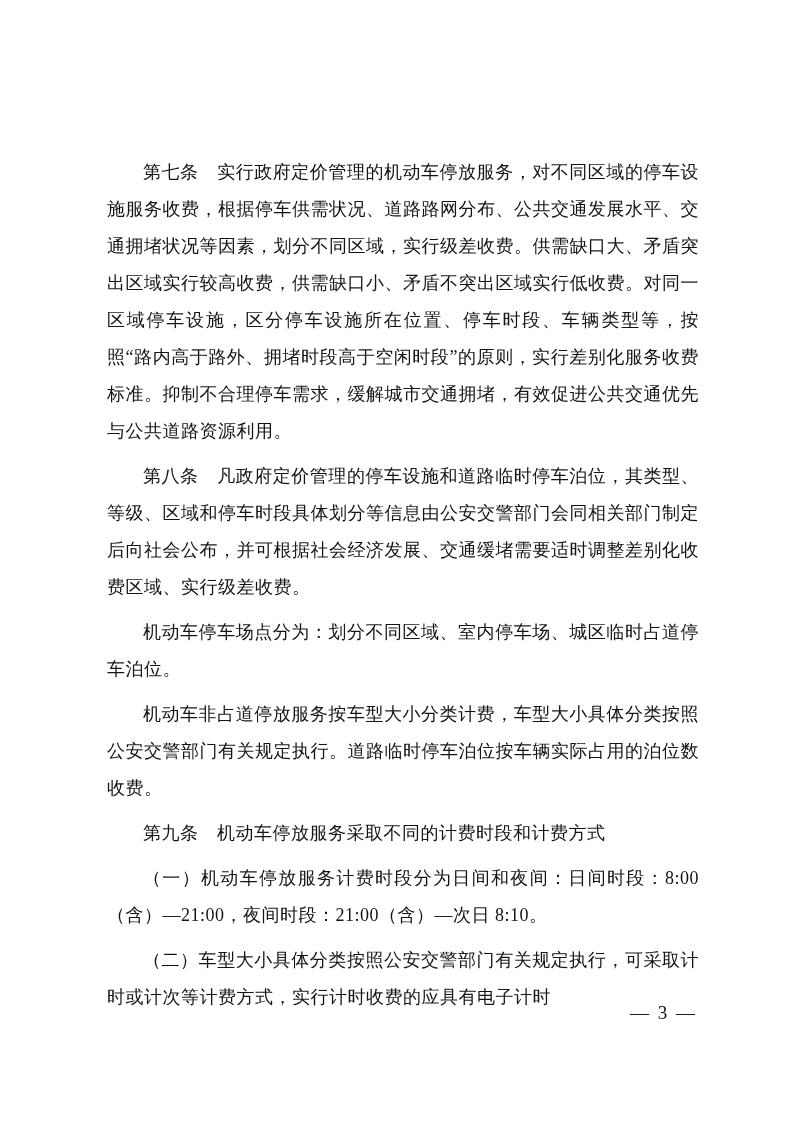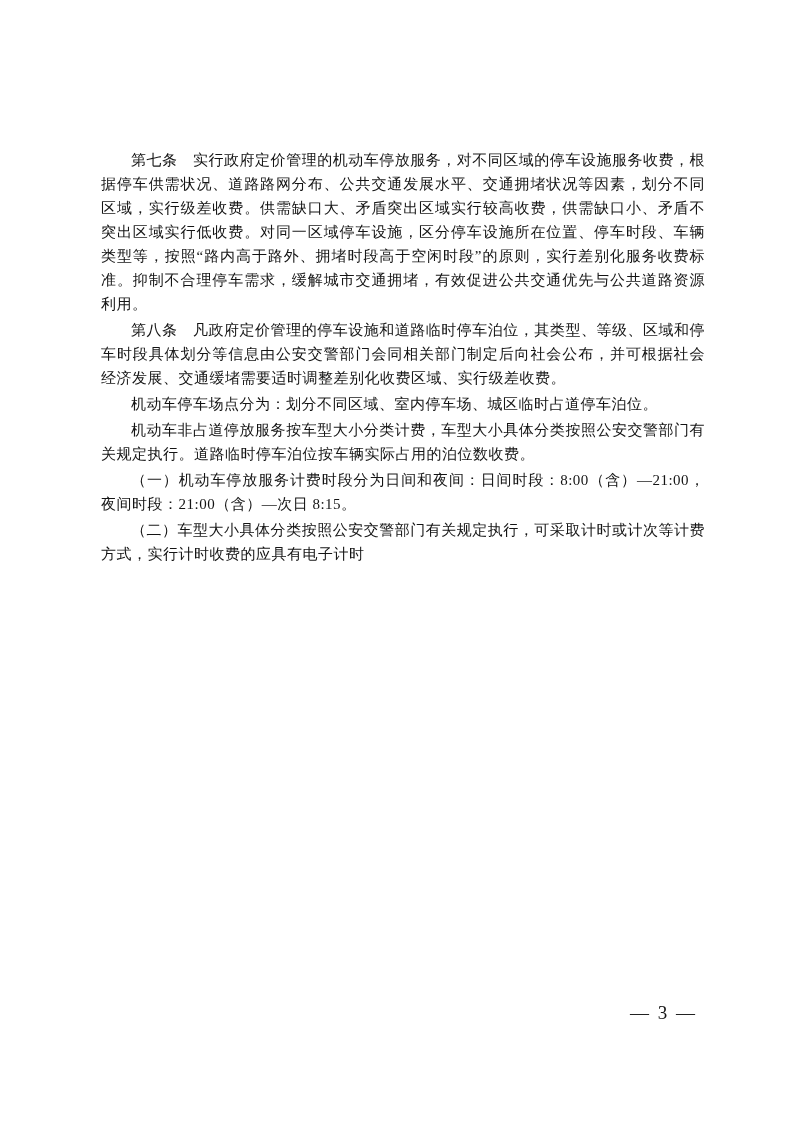--- a/index.html
+++ b/index.html
@@ -16,24 +16,24 @@
     font-family: "Liberation Serif", "DejaVu Serif", serif;
   }
   .textblock {
     position: absolute;
     left: 99px;
     top: 146px;
     width: 608px;
     color: #141414;
   }
   .textblock p {
-    margin: 2px;
+    margin: 8px;
     padding: 0;
-    font-size: 15px;
-    line-height: 24px;
+    font-size: 18px;
+    line-height: 37px;
     text-align: justify;
     text-align-last: left;
     text-indent: 2em;
     letter-spacing: 0.5px;
     word-break: break-all;
   }
   .page-footer {
     position: absolute;
     top: 1002px;
     right: 96px;
@@ -44,17 +44,18 @@
 </style>
 </head>
 <body>
 
 <div class="page">
   <div class="textblock">
     <p>第七条　实行政府定价管理的机动车停放服务，对不同区域的停车设施服务收费，根据停车供需状况、道路路网分布、公共交通发展水平、交通拥堵状况等因素，划分不同区域，实行级差收费。供需缺口大、矛盾突出区域实行较高收费，供需缺口小、矛盾不突出区域实行低收费。对同一区域停车设施，区分停车设施所在位置、停车时段、车辆类型等，按照“路内高于路外、拥堵时段高于空闲时段”的原则，实行差别化服务收费标准。抑制不合理停车需求，缓解城市交通拥堵，有效促进公共交通优先与公共道路资源利用。</p>
     <p>第八条　凡政府定价管理的停车设施和道路临时停车泊位，其类型、等级、区域和停车时段具体划分等信息由公安交警部门会同相关部门制定后向社会公布，并可根据社会经济发展、交通缓堵需要适时调整差别化收费区域、实行级差收费。</p>
     <p>机动车停车场点分为：划分不同区域、室内停车场、城区临时占道停车泊位。</p>
     <p>机动车非占道停放服务按车型大小分类计费，车型大小具体分类按照公安交警部门有关规定执行。道路临时停车泊位按车辆实际占用的泊位数收费。</p>
-    <p>（一）机动车停放服务计费时段分为日间和夜间：日间时段：8:00（含）—21:00，夜间时段：21:00（含）—次日 8:15。</p>
+    <p>第九条　机动车停放服务采取不同的计费时段和计费方式</p>
+    <p>（一）机动车停放服务计费时段分为日间和夜间：日间时段：8:00（含）—21:00，夜间时段：21:00（含）—次日 8:10。</p>
     <p>（二）车型大小具体分类按照公安交警部门有关规定执行，可采取计时或计次等计费方式，实行计时收费的应具有电子计时</p>
   </div>
   <div class="page-footer">— 3 —</div>
 </div>
 
 </body></html>

